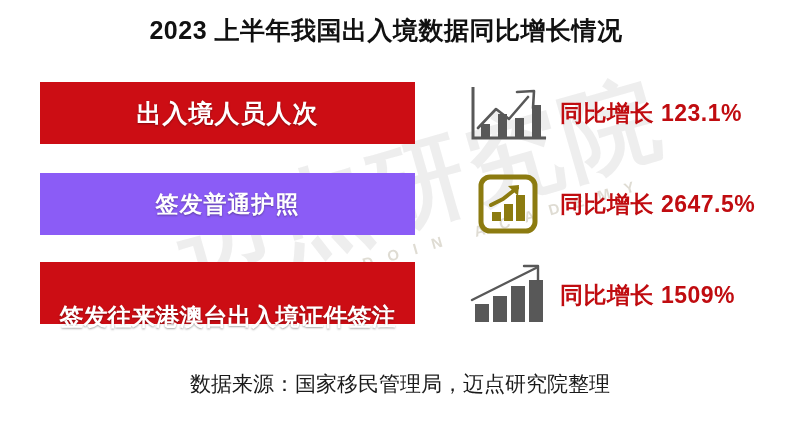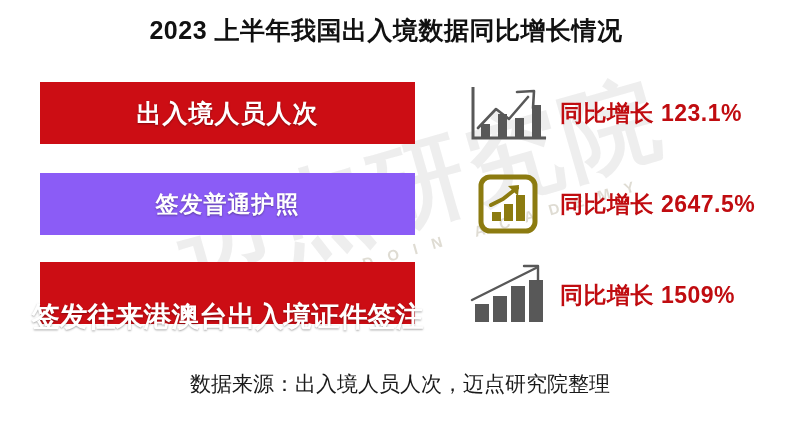--- a/index.html
+++ b/index.html
@@ -90,21 +90,21 @@
 
   .bar-label {
     color: #ffffff;
     font-weight: 700;
     letter-spacing: 1px;
     text-shadow: 0 1px 2px rgba(0,0,0,0.35);
     white-space: nowrap;
   }
   #row-0 .bar-label { font-size: 25px; }
   #row-1 .bar-label { font-size: 23px; }
-  #row-2 .bar-label { font-size: 28px; letter-spacing: 0px; margin-top: 48px; }
+  #row-2 .bar-label { font-size: 24px; letter-spacing: 0px; margin-top: 48px; }
 
   .icon-cell {
     position: absolute;
     left: 462px;
     top: 0;
     width: 92px;
     height: 62px;
     display: flex;
     align-items: center;
     justify-content: center;
@@ -202,13 +202,13 @@
       <rect x="43" y="24" width="14" height="36" fill="#585858"></rect>
       <rect x="61" y="18" width="14" height="42" fill="#585858"></rect>
       <path d="M4 38 L68 6" fill="none" stroke="#585858" stroke-width="2.4" stroke-linecap="round"></path>
       <path d="M56 4 L70 4 L70 18" fill="none" stroke="#585858" stroke-width="2.4" stroke-linecap="round" stroke-linejoin="round"></path>
     </svg>
   </div>
 
   <div class="value">同比增长 1509%</div>
 </div>
 
-<div id="footer">数据来源：出入境人员人次，迈点研究院整理</div>
+<div id="footer">数据来源：国家移民管理局，迈点研究院整理</div>
 
 </body></html>

